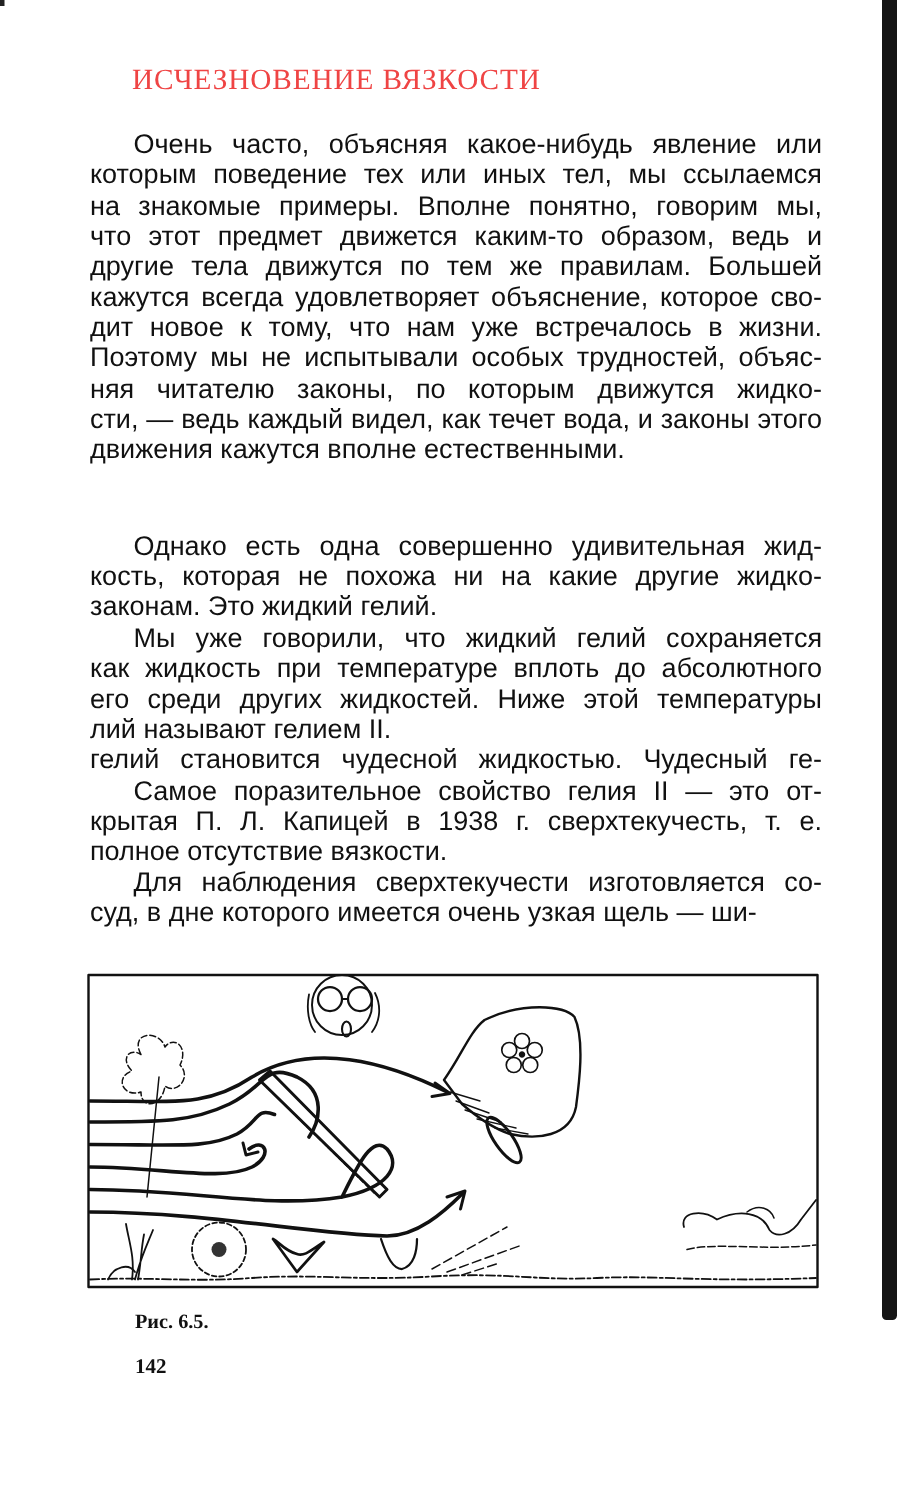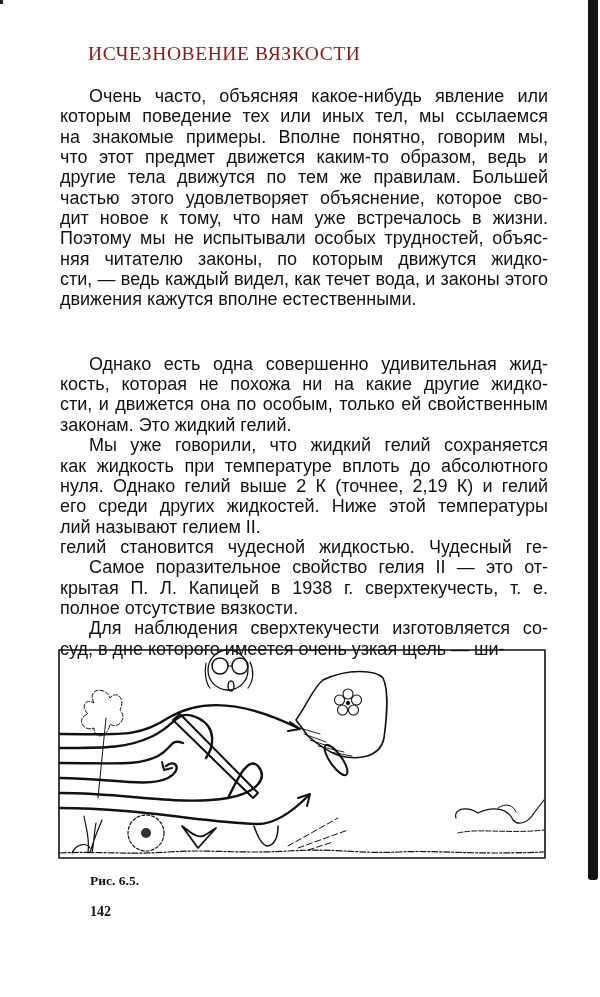--- a/index.html
+++ b/index.html
@@ -7,21 +7,21 @@
     width: 600px; height: 997px; background: #ffffff; position: relative; overflow: hidden;
     font-family: "DejaVu Serif", "Liberation Serif", serif; color: #1a1a1a;
   }
   .page-edge {
     position: absolute; left: 588px; top: 0; width: 10px; height: 880px;
     background: #151515; border-radius: 0 0 3px 3px;
   }
   .corner-mark { position: absolute; left: 0; top: 0; width: 3px; height: 4px; background: #222; }
   .heading {
     position: absolute; left: 88px; top: 43px; font-size: 19.5px; letter-spacing: 0.6px;
-    font-family: "Liberation Serif", serif; font-weight: normal; margin: 0; color: #7f1d1d;
+    font-family: "Liberation Serif", serif; font-weight: normal; margin: 0; color: #ef4444;
   }
   .body-text {
     position: absolute; left: 60px; top: 86px; width: 488px;
     font-size: 18px; line-height: 20.35px; font-family: Liberation Sans, sans-serif;
     text-align: justify; color: #111;
   }
   .body-text p { margin: 0; text-indent: 29px; text-align-last: left; }
   .body-text .ln { display: block; text-align: justify; text-align-last: justify; white-space: nowrap; }
   .body-text .ln.last { text-align-last: left; }
   .figure {
@@ -45,37 +45,35 @@
 
 <h1 class="heading">ИСЧЕЗНОВЕНИЕ ВЯЗКОСТИ</h1>
 
 <div class="body-text" id="body-text">
     <p style="text-indent: 0px;">
       <span class="ln" style="padding-left: 29px;">Очень часто, объясняя какое-нибудь явление или</span>
       <span class="ln">которым поведение тех или иных тел, мы ссылаемся</span>
       <span class="ln">на знакомые примеры. Вполне понятно, говорим мы,</span>
       <span class="ln">что этот предмет движется каким-то образом, ведь и</span>
       <span class="ln">другие тела движутся по тем же правилам. Большей</span>
-      <span class="ln">частью этого удовлетворяет объяснение, которое сво-</span>
+      <span class="ln">кажутся всегда удовлетворяет объяснение, которое сво-</span>
       <span class="ln">дит новое к тому, что нам уже встречалось в жизни.</span>
       <span class="ln">Поэтому мы не испытывали особых трудностей, объяс-</span>
       <span class="ln">няя читателю законы, по которым движутся жидко-</span>
       <span class="ln">сти, — ведь каждый видел, как течет вода, и законы этого</span>
       <span class="ln last">движения кажутся вполне естественными.</span>
     </p>
     <p style="text-indent: 0px; margin-top: 44px;">
       <span class="ln" style="padding-left: 29px;">Однако есть одна совершенно удивительная жид-</span>
       <span class="ln">кость, которая не похожа ни на какие другие жидко-</span>
-      <span class="ln">сти, и движется она по особым, только ей свойственным</span>
       <span class="ln last">законам. Это жидкий гелий.</span>
     </p>
     <p style="text-indent: 0px;">
       <span class="ln" style="padding-left: 29px;">Мы уже говорили, что жидкий гелий сохраняется</span>
       <span class="ln">как жидкость при температуре вплоть до абсолютного</span>
-      <span class="ln">нуля. Однако гелий выше 2 К (точнее, 2,19 К) и гелий</span>
       <span class="ln">его среди других жидкостей. Ниже этой температуры</span>
       <span class="ln last">лий называют гелием II.</span>
       <span class="ln">гелий становится чудесной жидкостью. Чудесный ге-</span>
     </p>
     <p style="text-indent: 0px;">
       <span class="ln" style="padding-left: 29px;">Самое поразительное свойство гелия II — это от-</span>
       <span class="ln">крытая П. Л. Капицей в 1938 г. сверхтекучесть, т. е.</span>
       <span class="ln last">полное отсутствие вязкости.</span>
     </p>
     <p style="text-indent: 0px;">

